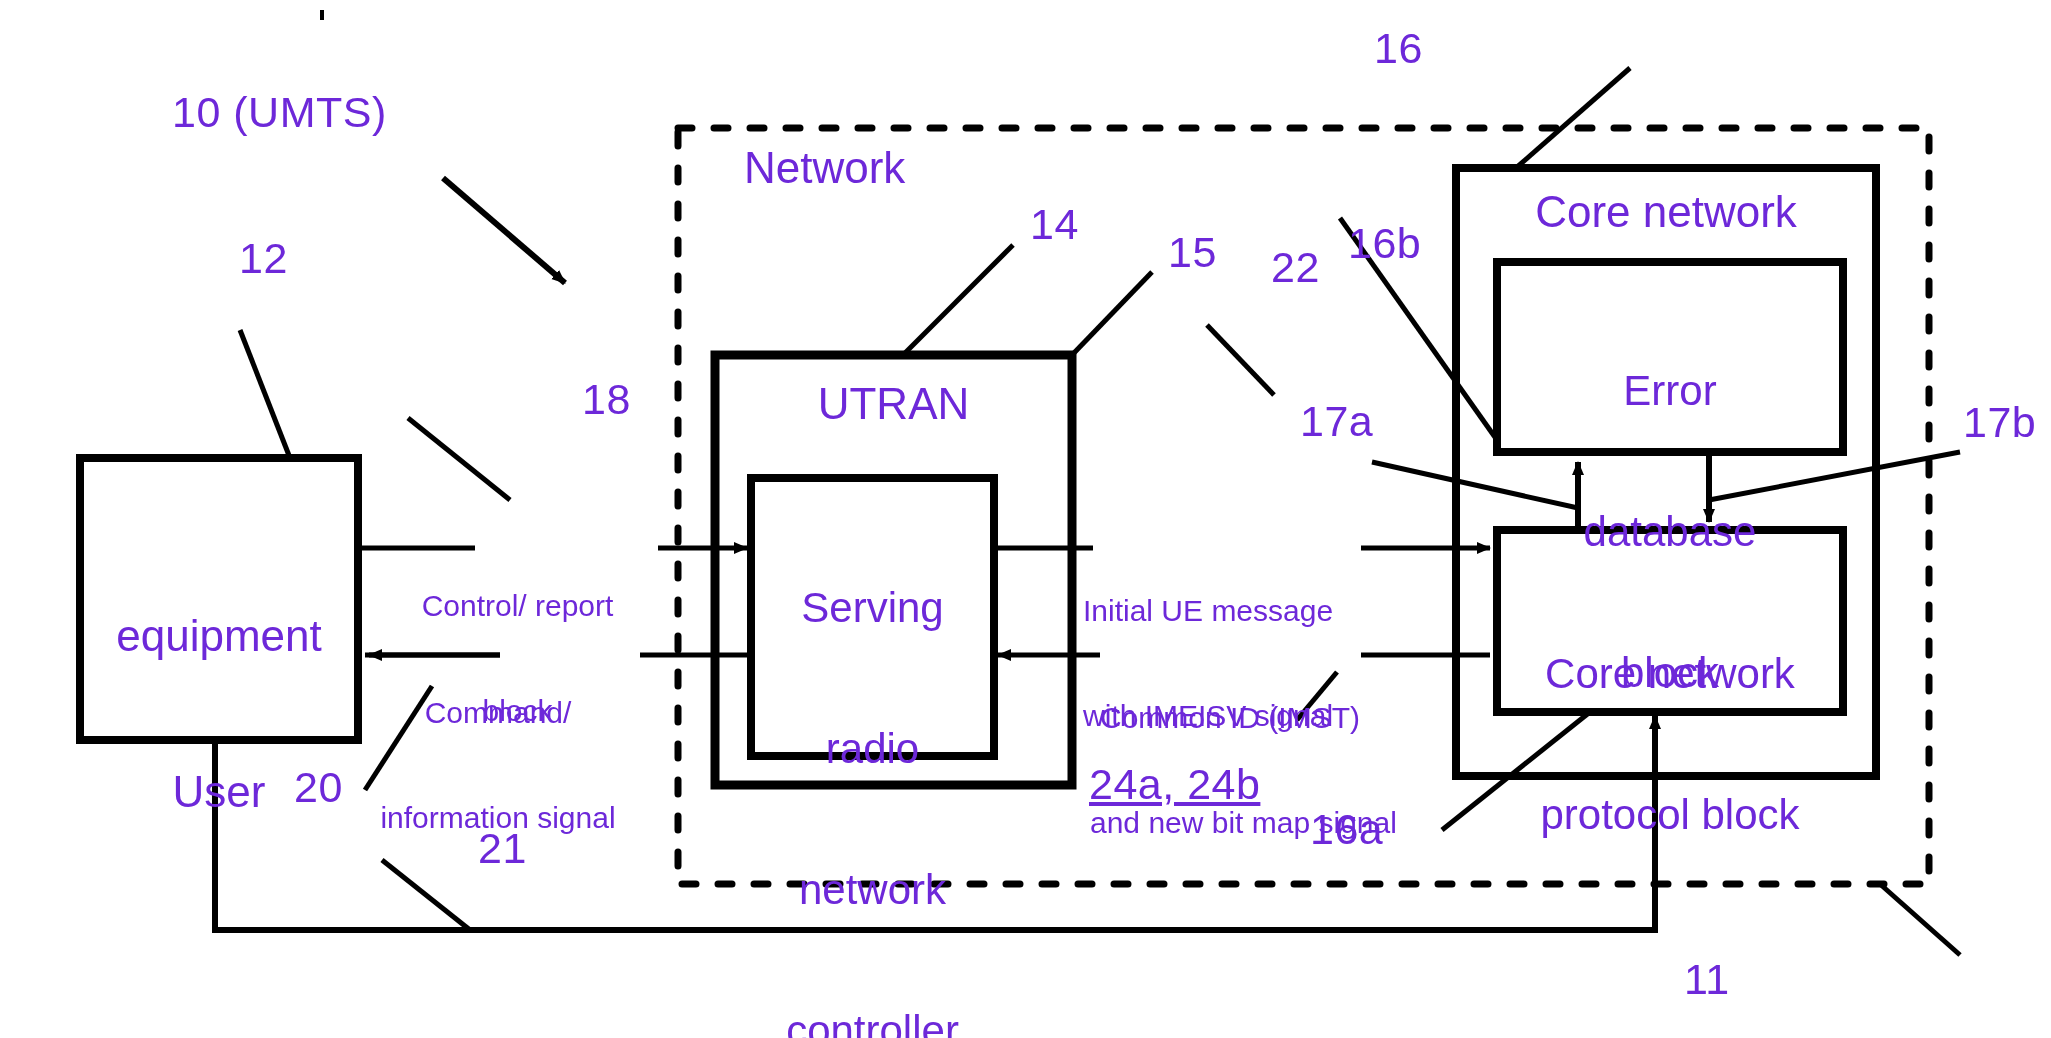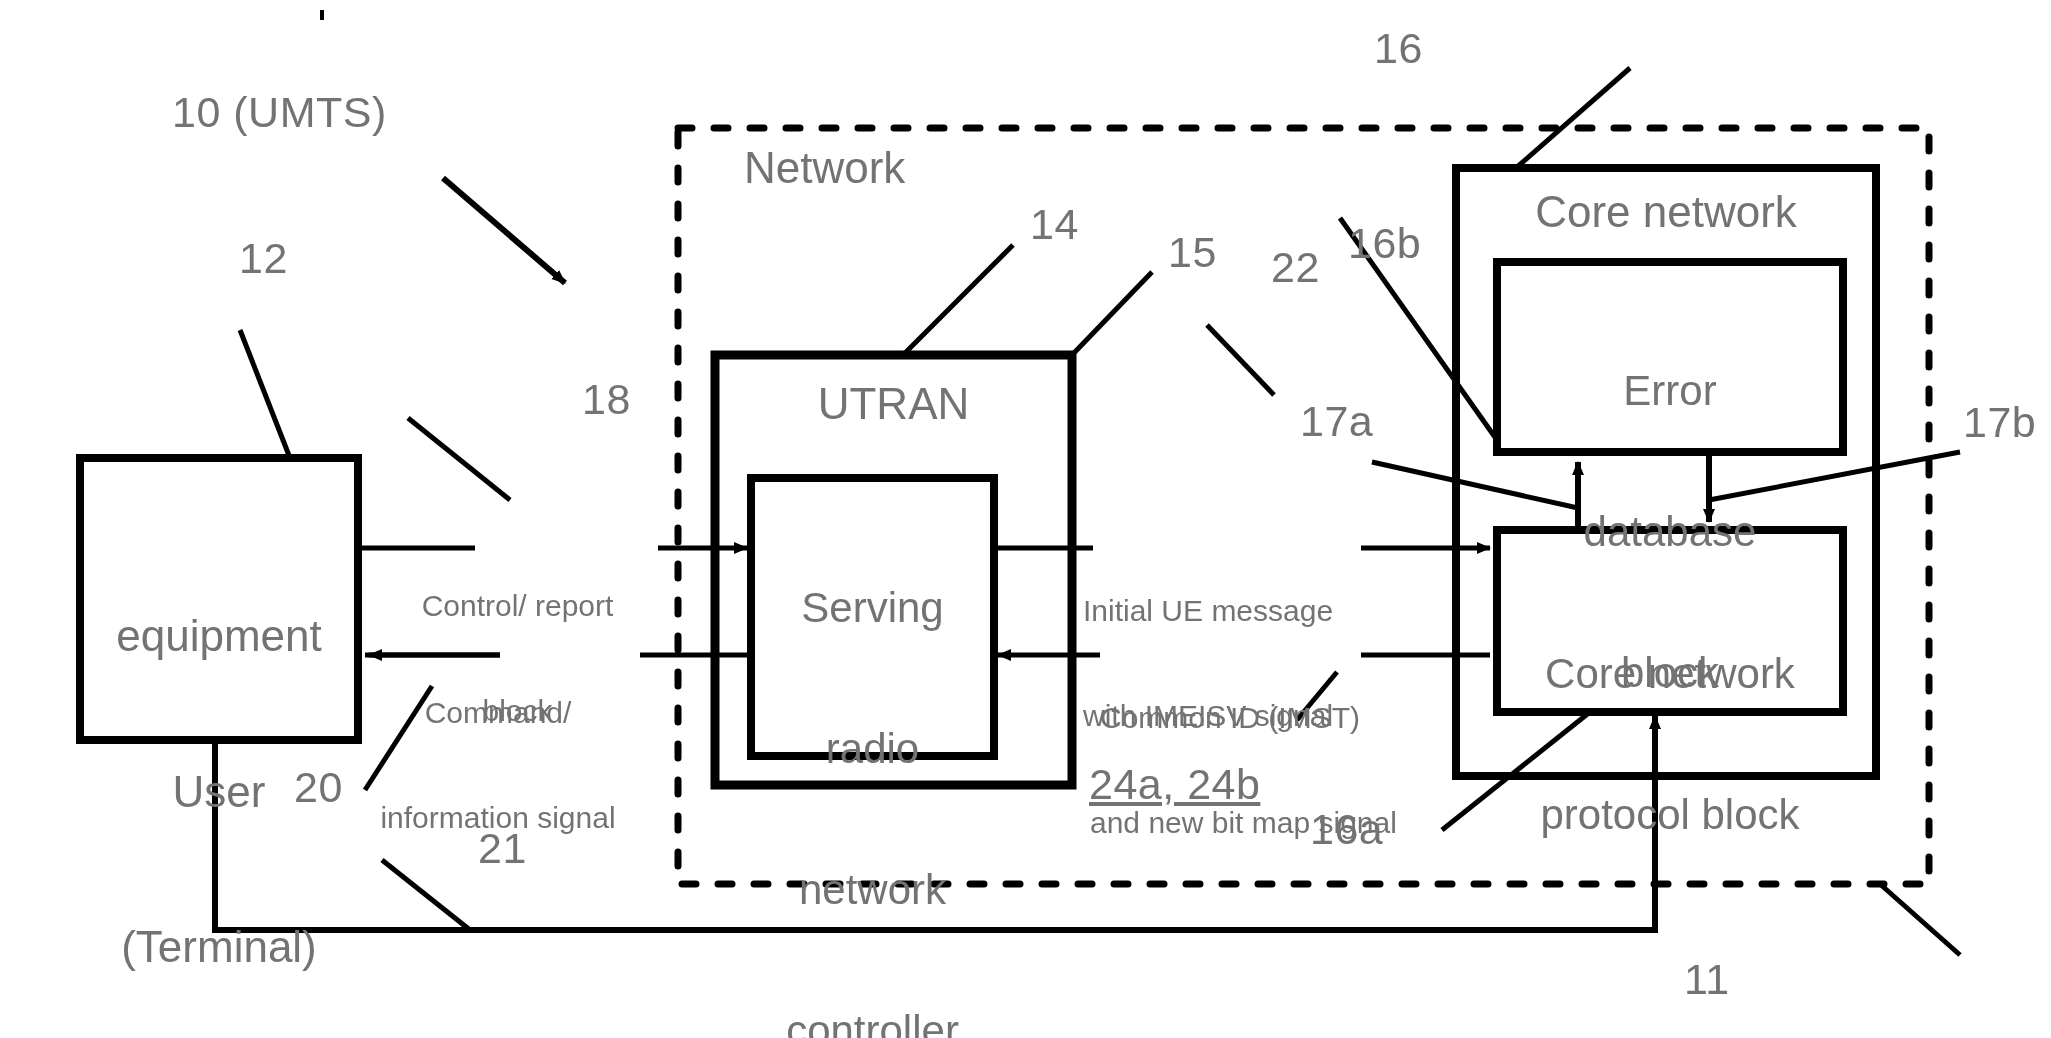--- a/index.html
+++ b/index.html
@@ -22,21 +22,21 @@
     position: absolute;
     left: 0;
     top: 0;
     width: 2051px;
     height: 1038px;
   }
   .lbl {
     position: absolute;
     white-space: pre;
     line-height: 1.12;
-    color: #737373;
+    color: #6d28d9;
   }
   
   .num {
     font-size: 43px;
     letter-spacing: 0.5px;
   }
   
   .blocktext {
     font-size: 42px;
     text-align: center;
@@ -120,21 +120,20 @@
     <line x1="322" y1="10" x2="322" y2="20" stroke="#000" stroke-width="4"></line>
   </svg>
 
   <div class="lbl num" style="left:172px; top:88px;">10 (UMTS)</div>
 
   <div class="lbl num" style="left:239px; top:234px;">12</div>
 
   <div class="lbl blocktext-lg" style="left:80px; top:506px; width:278px;">
     <div>equipment</div>
     <div>User</div>
-    <div>(Terminal)</div>
   </div>
 
   <div class="lbl blocktext-lg" style="left:744px; top:142px;">Network</div>
 
   <div class="lbl num" style="left:582px; top:375px;">18</div>
 
   <div class="lbl sig" style="left:375px; top:518px; width:285px;">
     <div>Control/ report</div>
     <div>block</div>
   </div>

